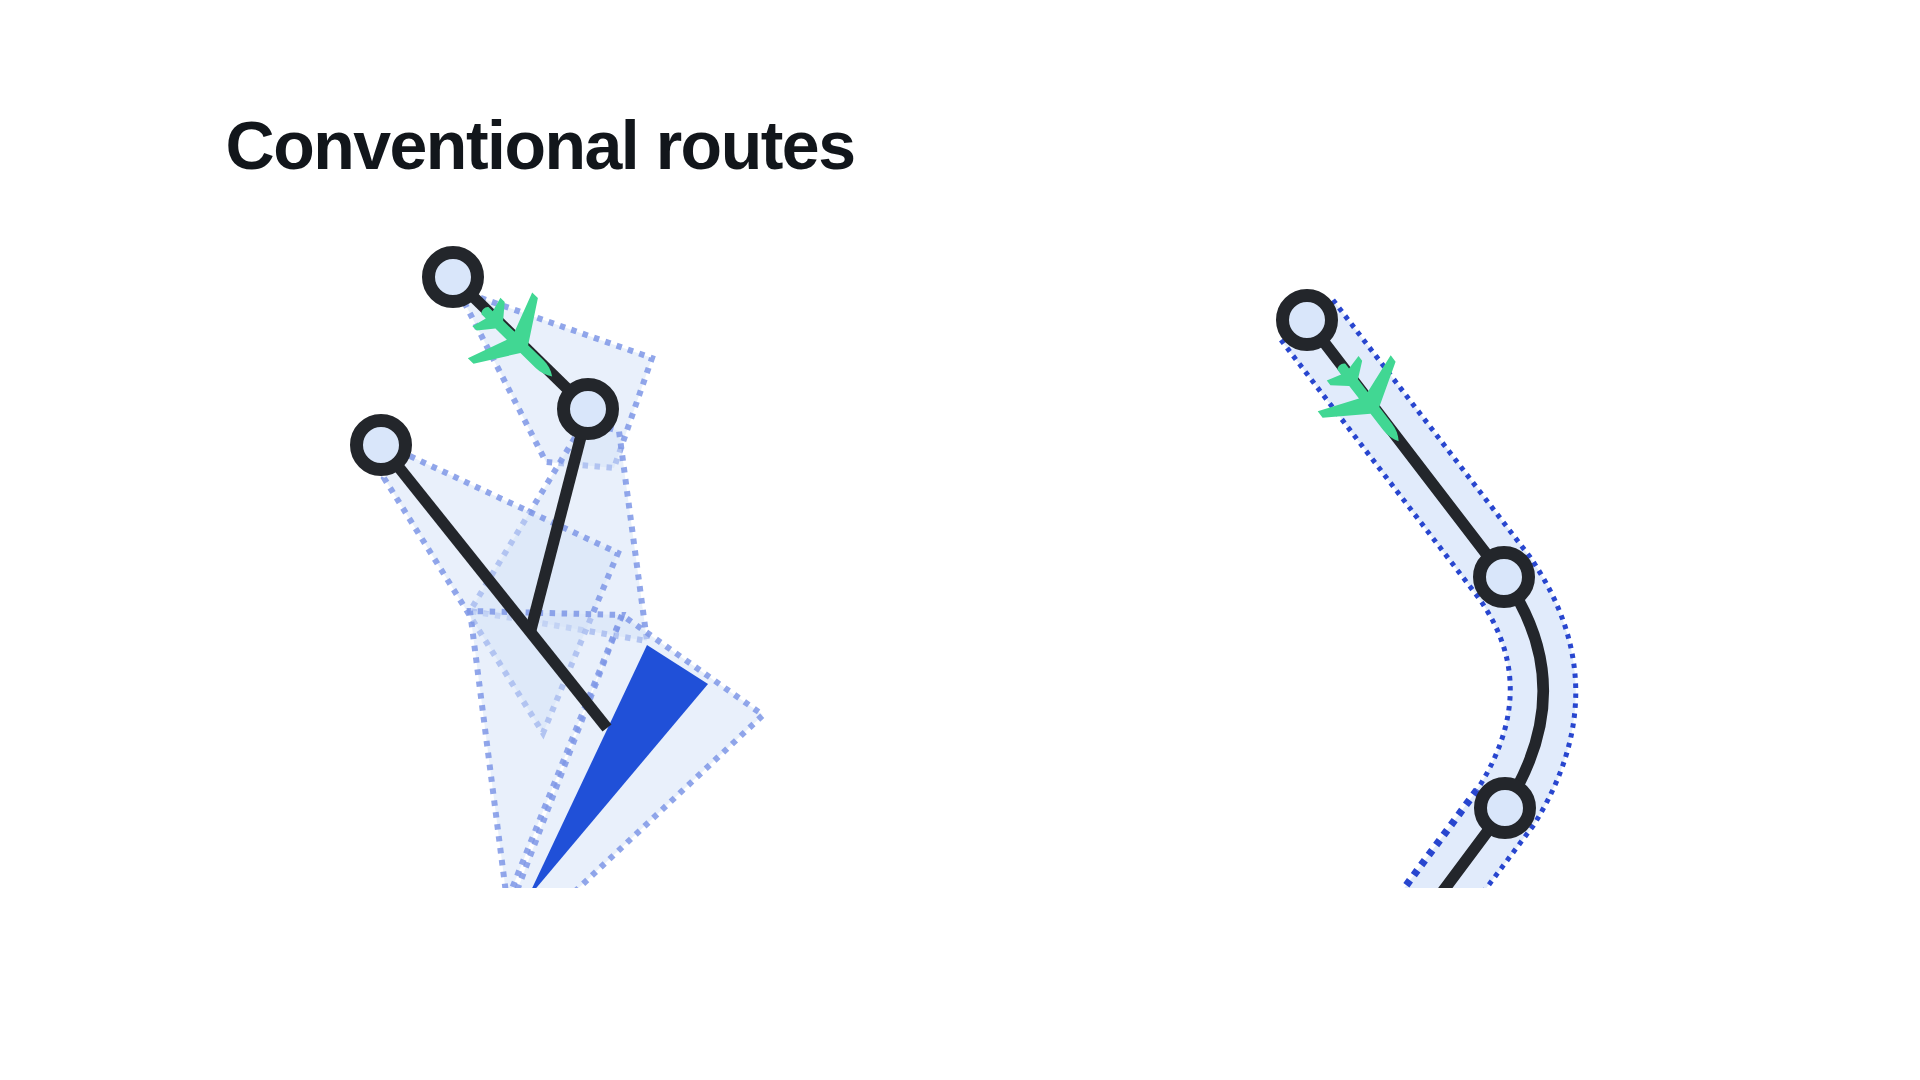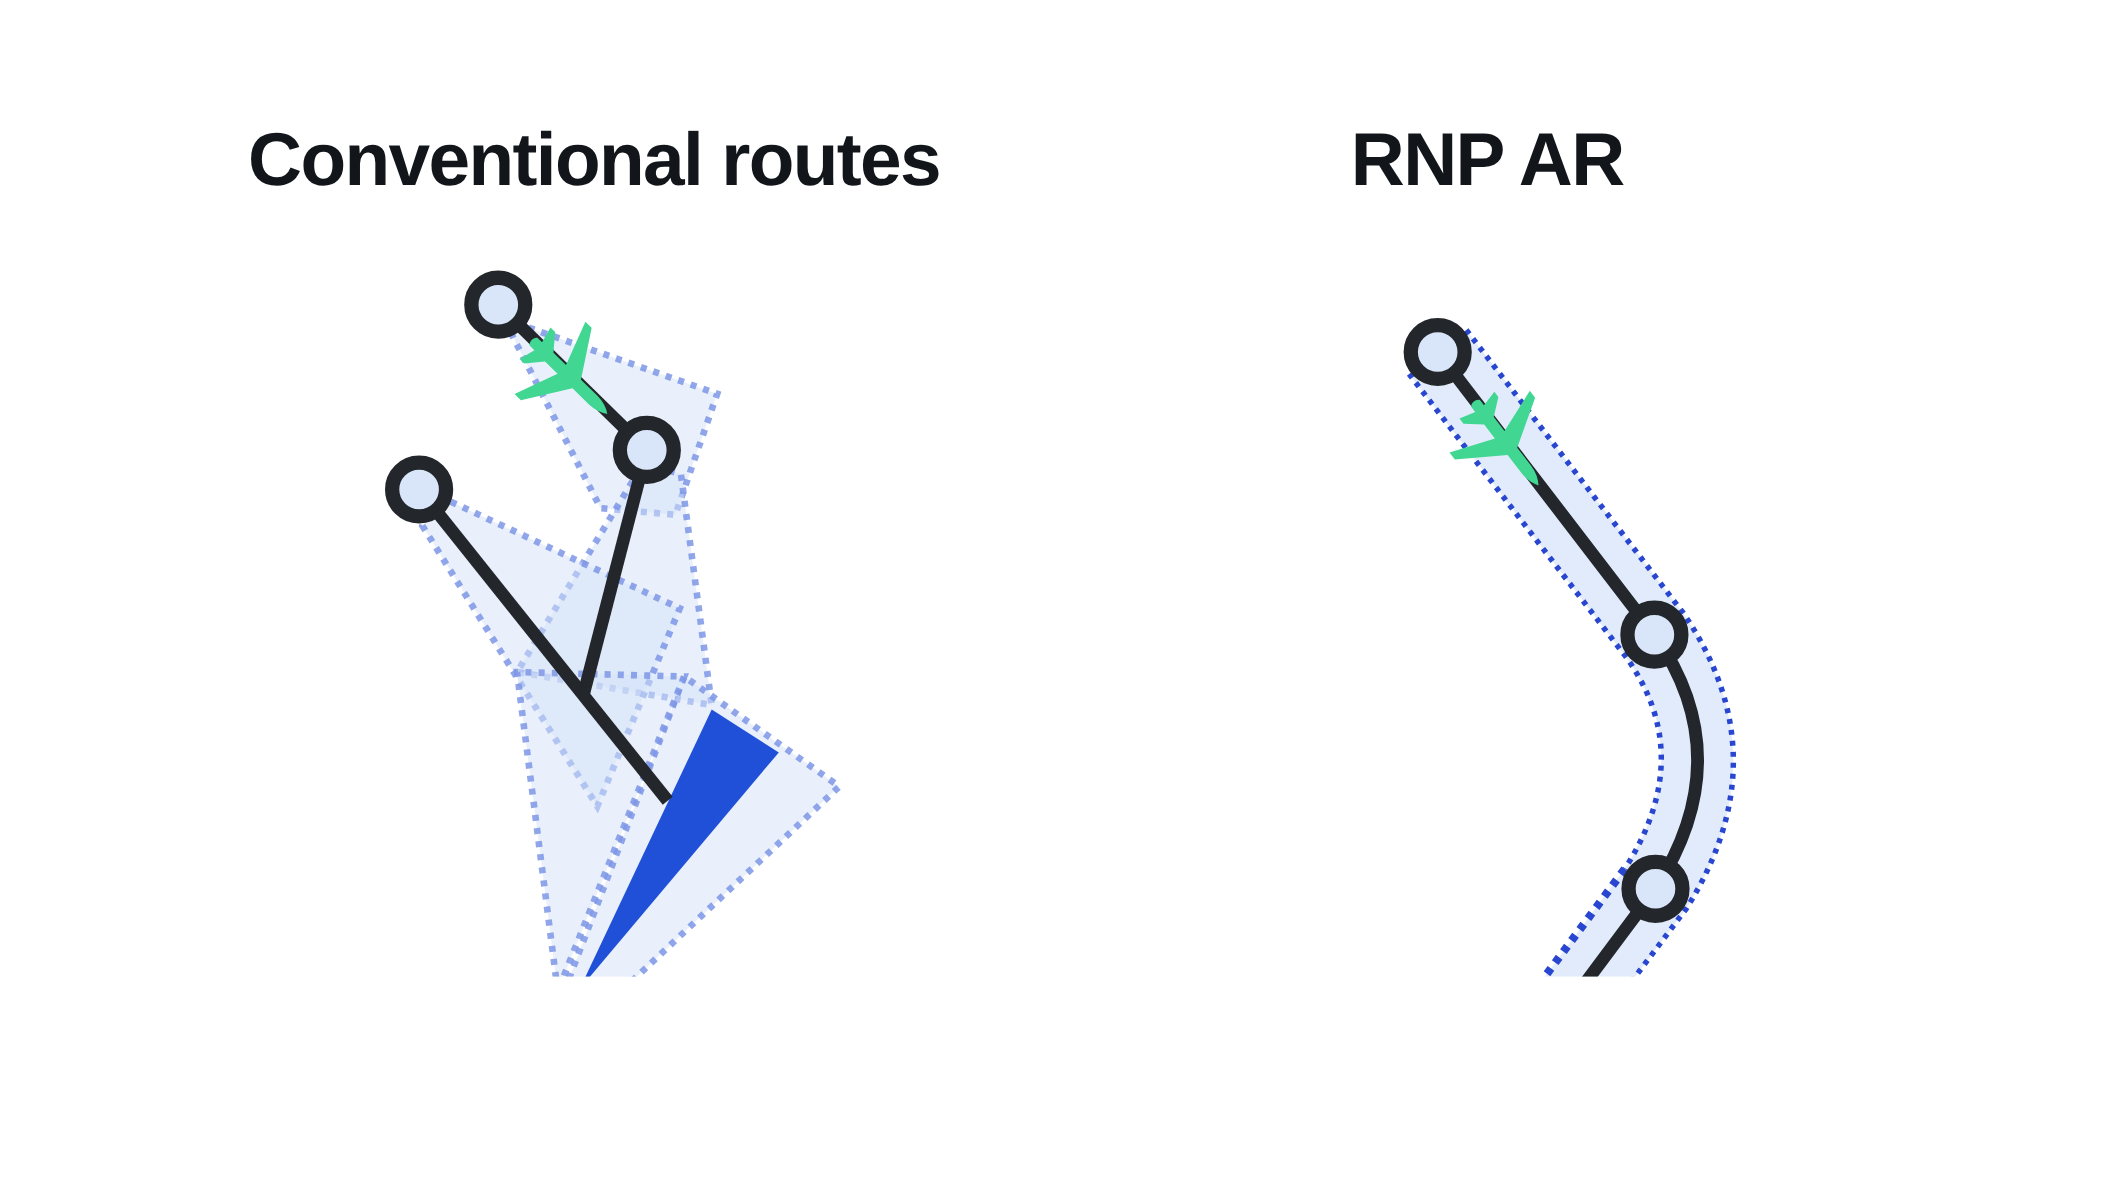--- a/index.html
+++ b/index.html
@@ -39,21 +39,20 @@
   .apt-circ{fill:#d9e6fa;}
   .rwy{stroke-width:7;}
 </style>
 </head>
 <body>
 
 <div class="canvas">
 
   <div class="title title-left">Conventional routes</div>
 
-  <div class="title title-right">RNP AR</div>
 
   <svg class="scene" width="1920" height="1080" viewBox="0 0 1920 1080">
 
     <defs>
       <path id="plane" d="M 0 -52 C 3.5 -47 5.5 -41 5.5 -34 L 5.5 -13 L 46 13 L 46 21 L 5.5 6
                L 5.5 22 L 20 34 L 20 40 L 5 36 L 5 42 C 3 45 -3 45 -5 42 L -5 36
                L -20 40 L -20 34 L -5.5 22 L -5.5 6 L -46 21 L -46 13 L -5.5 -13
                L -5.5 -34 C -5.5 -41 -3.5 -47 0 -52 Z"></path>
     </defs>
 

